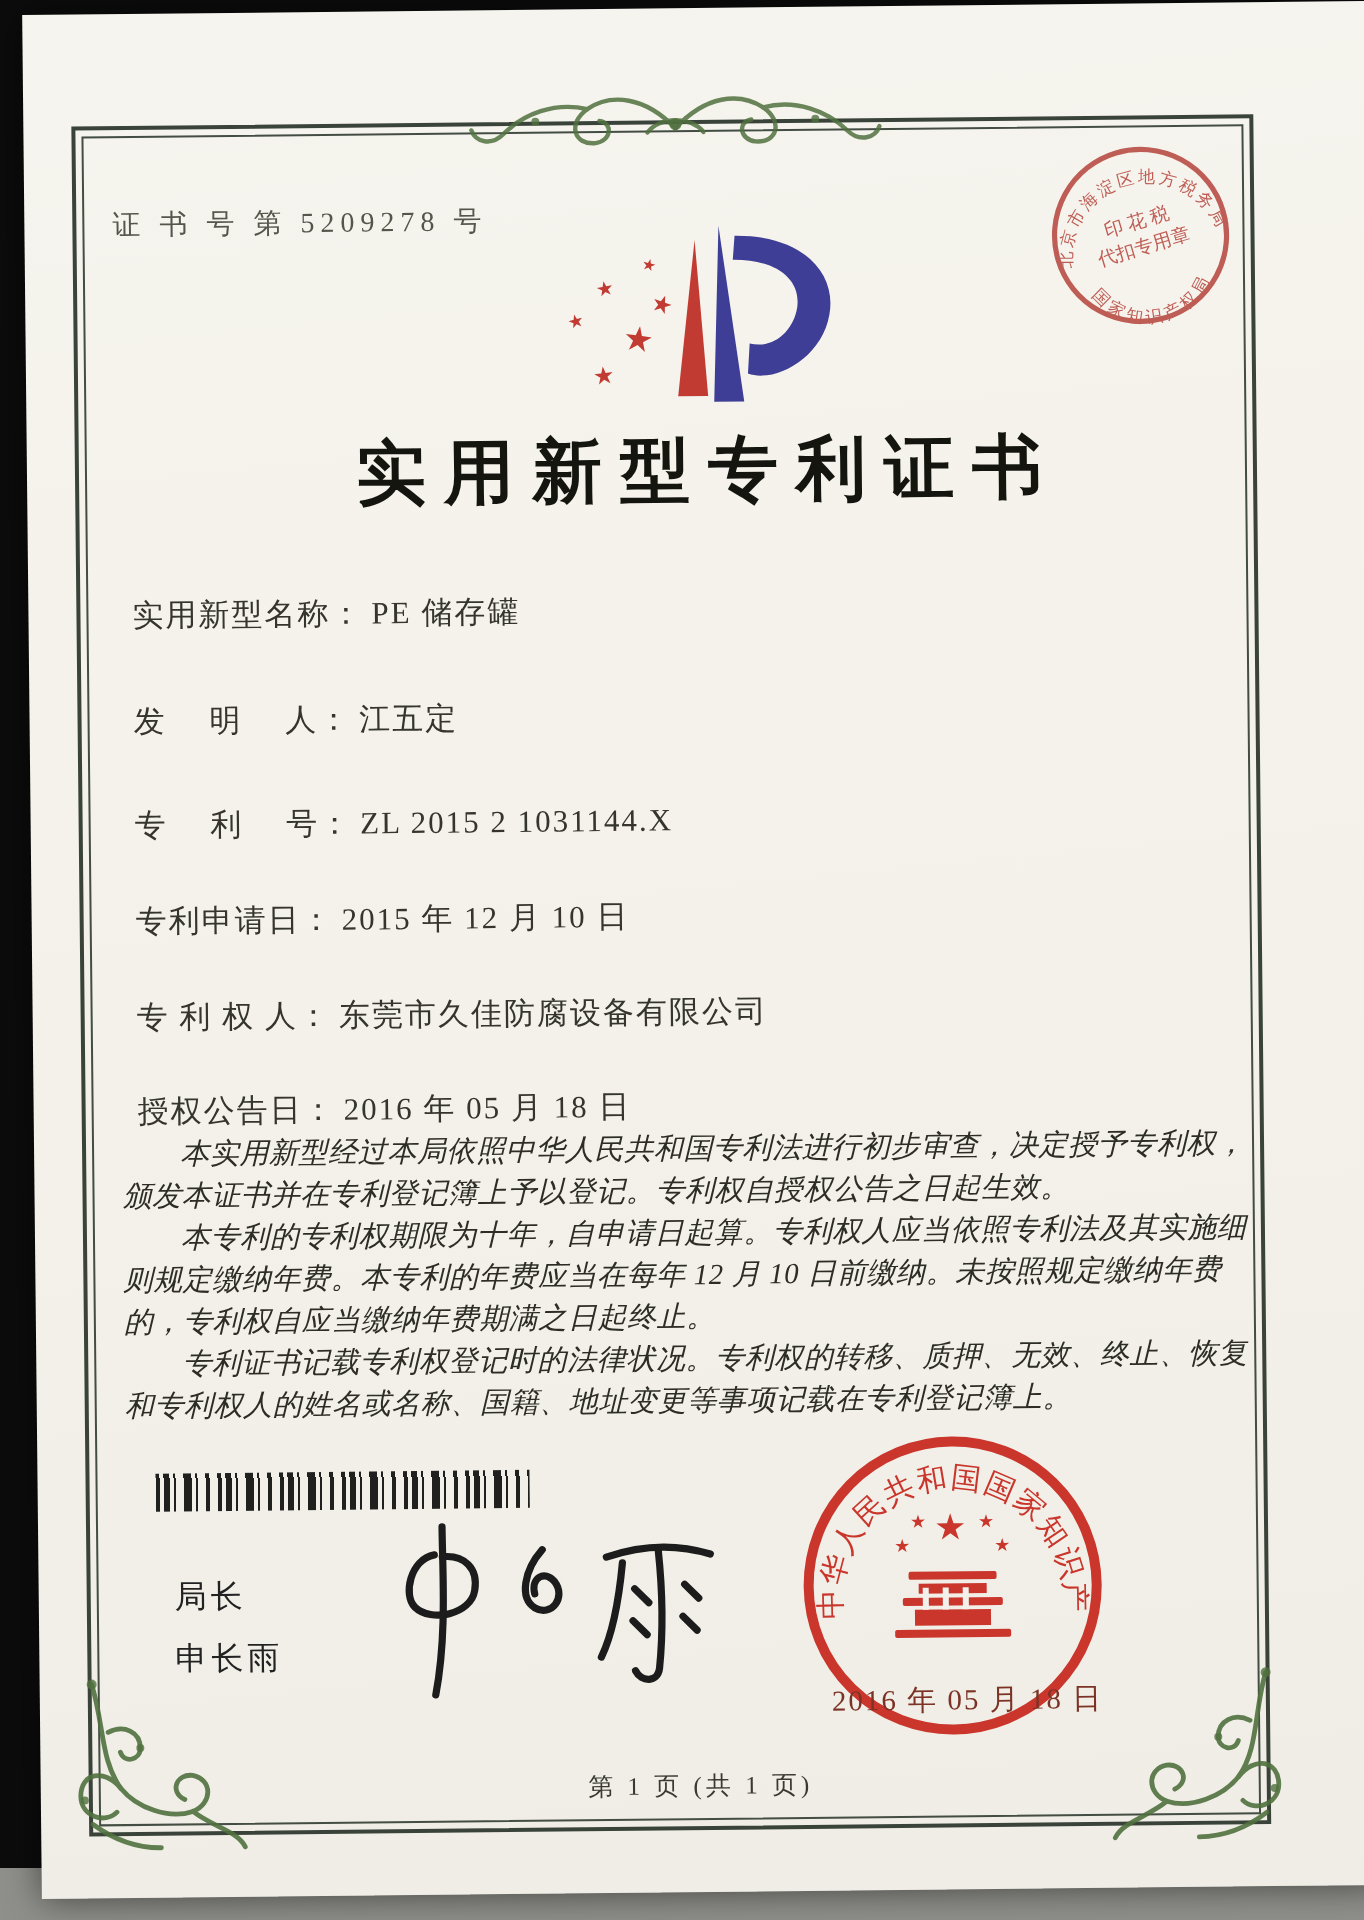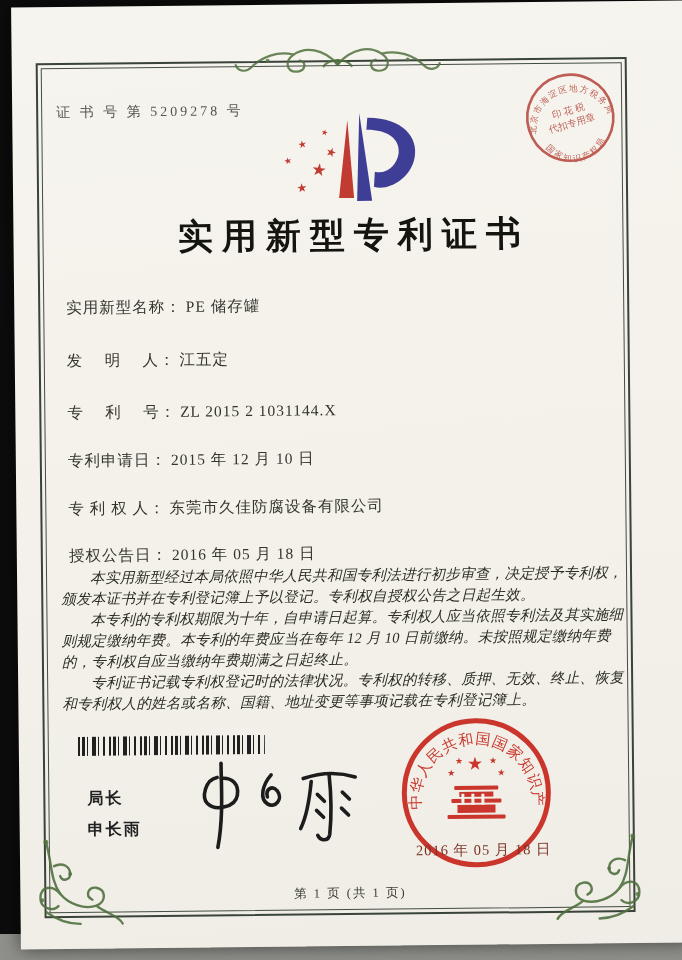--- a/index.html
+++ b/index.html
@@ -47,21 +47,21 @@
     background:repeating-linear-gradient(90deg,
       #20201e 0 2px,transparent 2px 4px,
       #20201e 4px 7px,transparent 7px 9px,
       #20201e 9px 10px,transparent 10px 14px,
       #20201e 14px 18px,transparent 18px 20px,
       #20201e 20px 21px,transparent 21px 25px,
       #20201e 25px 27px,transparent 27px 31px);
   }
 
   .director{position:absolute;left:68px;top:782px;font-size:16px;color:#222;font-family:"Liberation Sans","DejaVu Sans",sans-serif;}
-  .director div{margin-bottom:10px;letter-spacing:2px;font-weight:bold;}
+  .director div{margin-bottom:10px;letter-spacing:2px;}
   .signature{position:absolute;left:168px;top:750px;width:180px;height:100px;}
 
   .seal{position:absolute;left:372px;top:705px;width:170px;height:170px;opacity:.93;}
   .seal-date{
     position:absolute;left:396px;top:838px;width:160px;font-size:14.5px;color:#7c3326;
     letter-spacing:1px;white-space:nowrap;z-index:5;
   }
   .stamp{position:absolute;left:506px;top:64px;width:104px;height:104px;opacity:.85;}
 
   .footer{position:absolute;left:0;top:881px;width:660px;text-align:center;font-size:12.5px;color:#3a3a33;letter-spacing:2px;}

